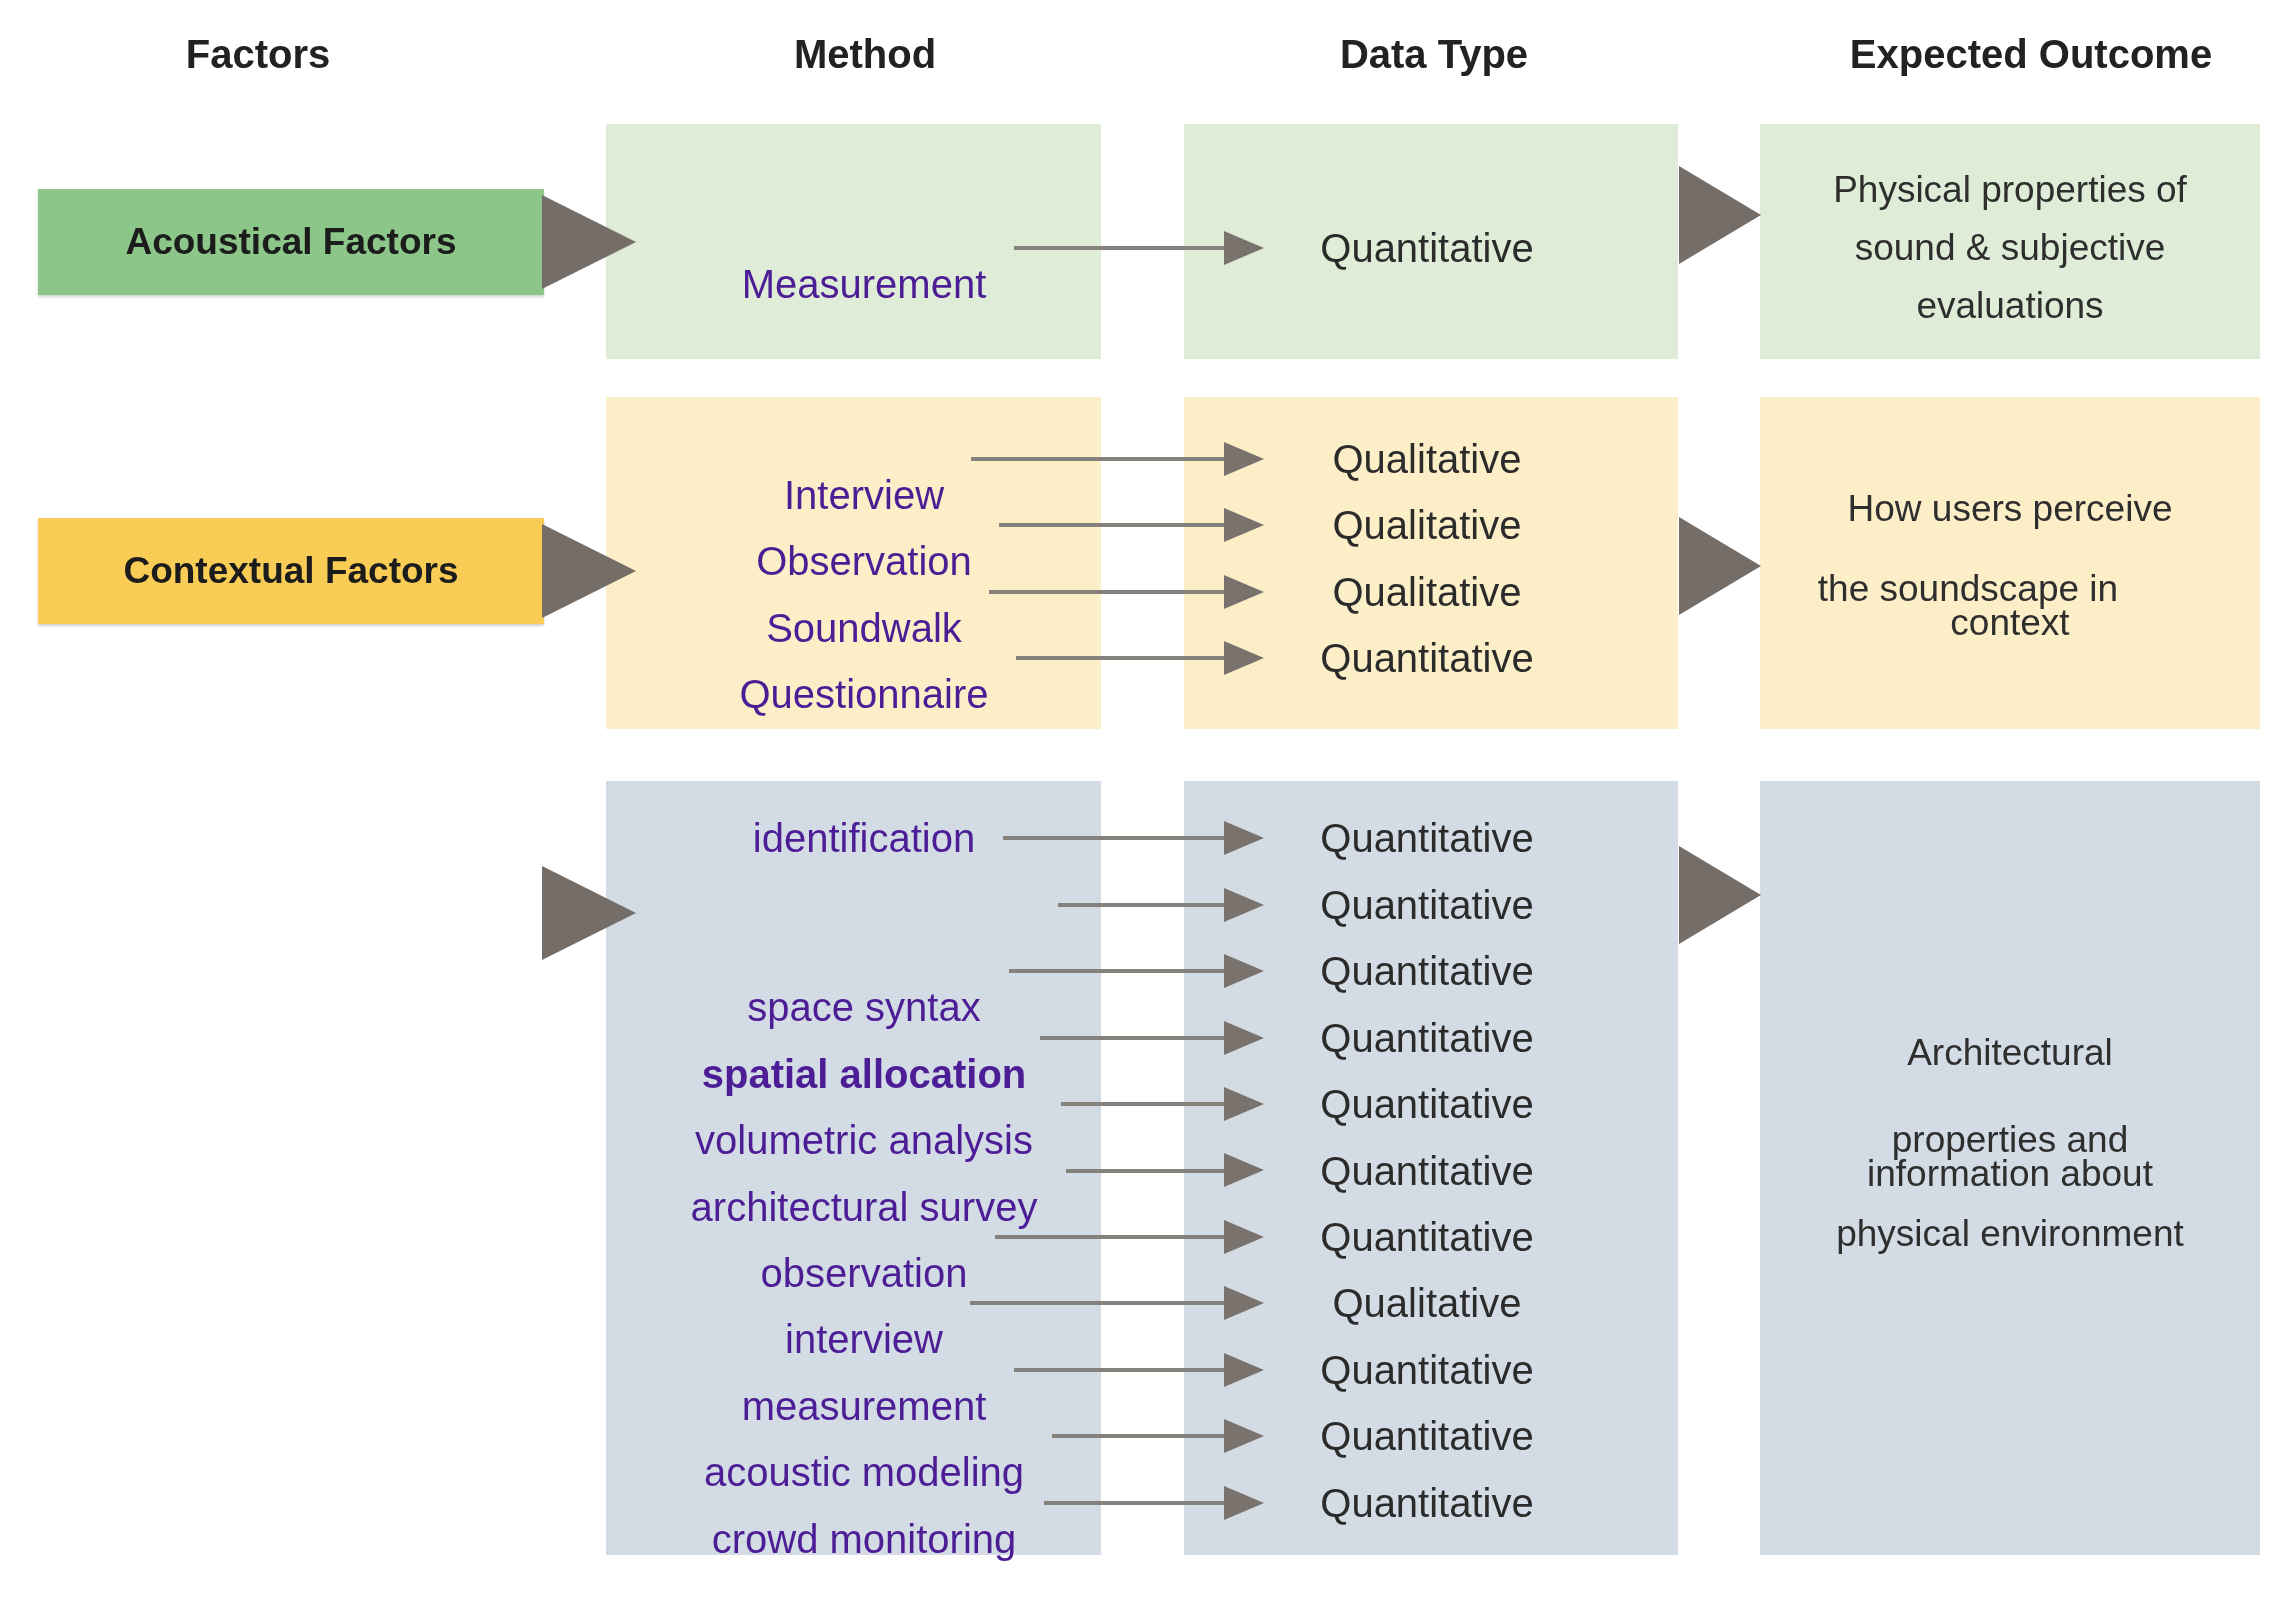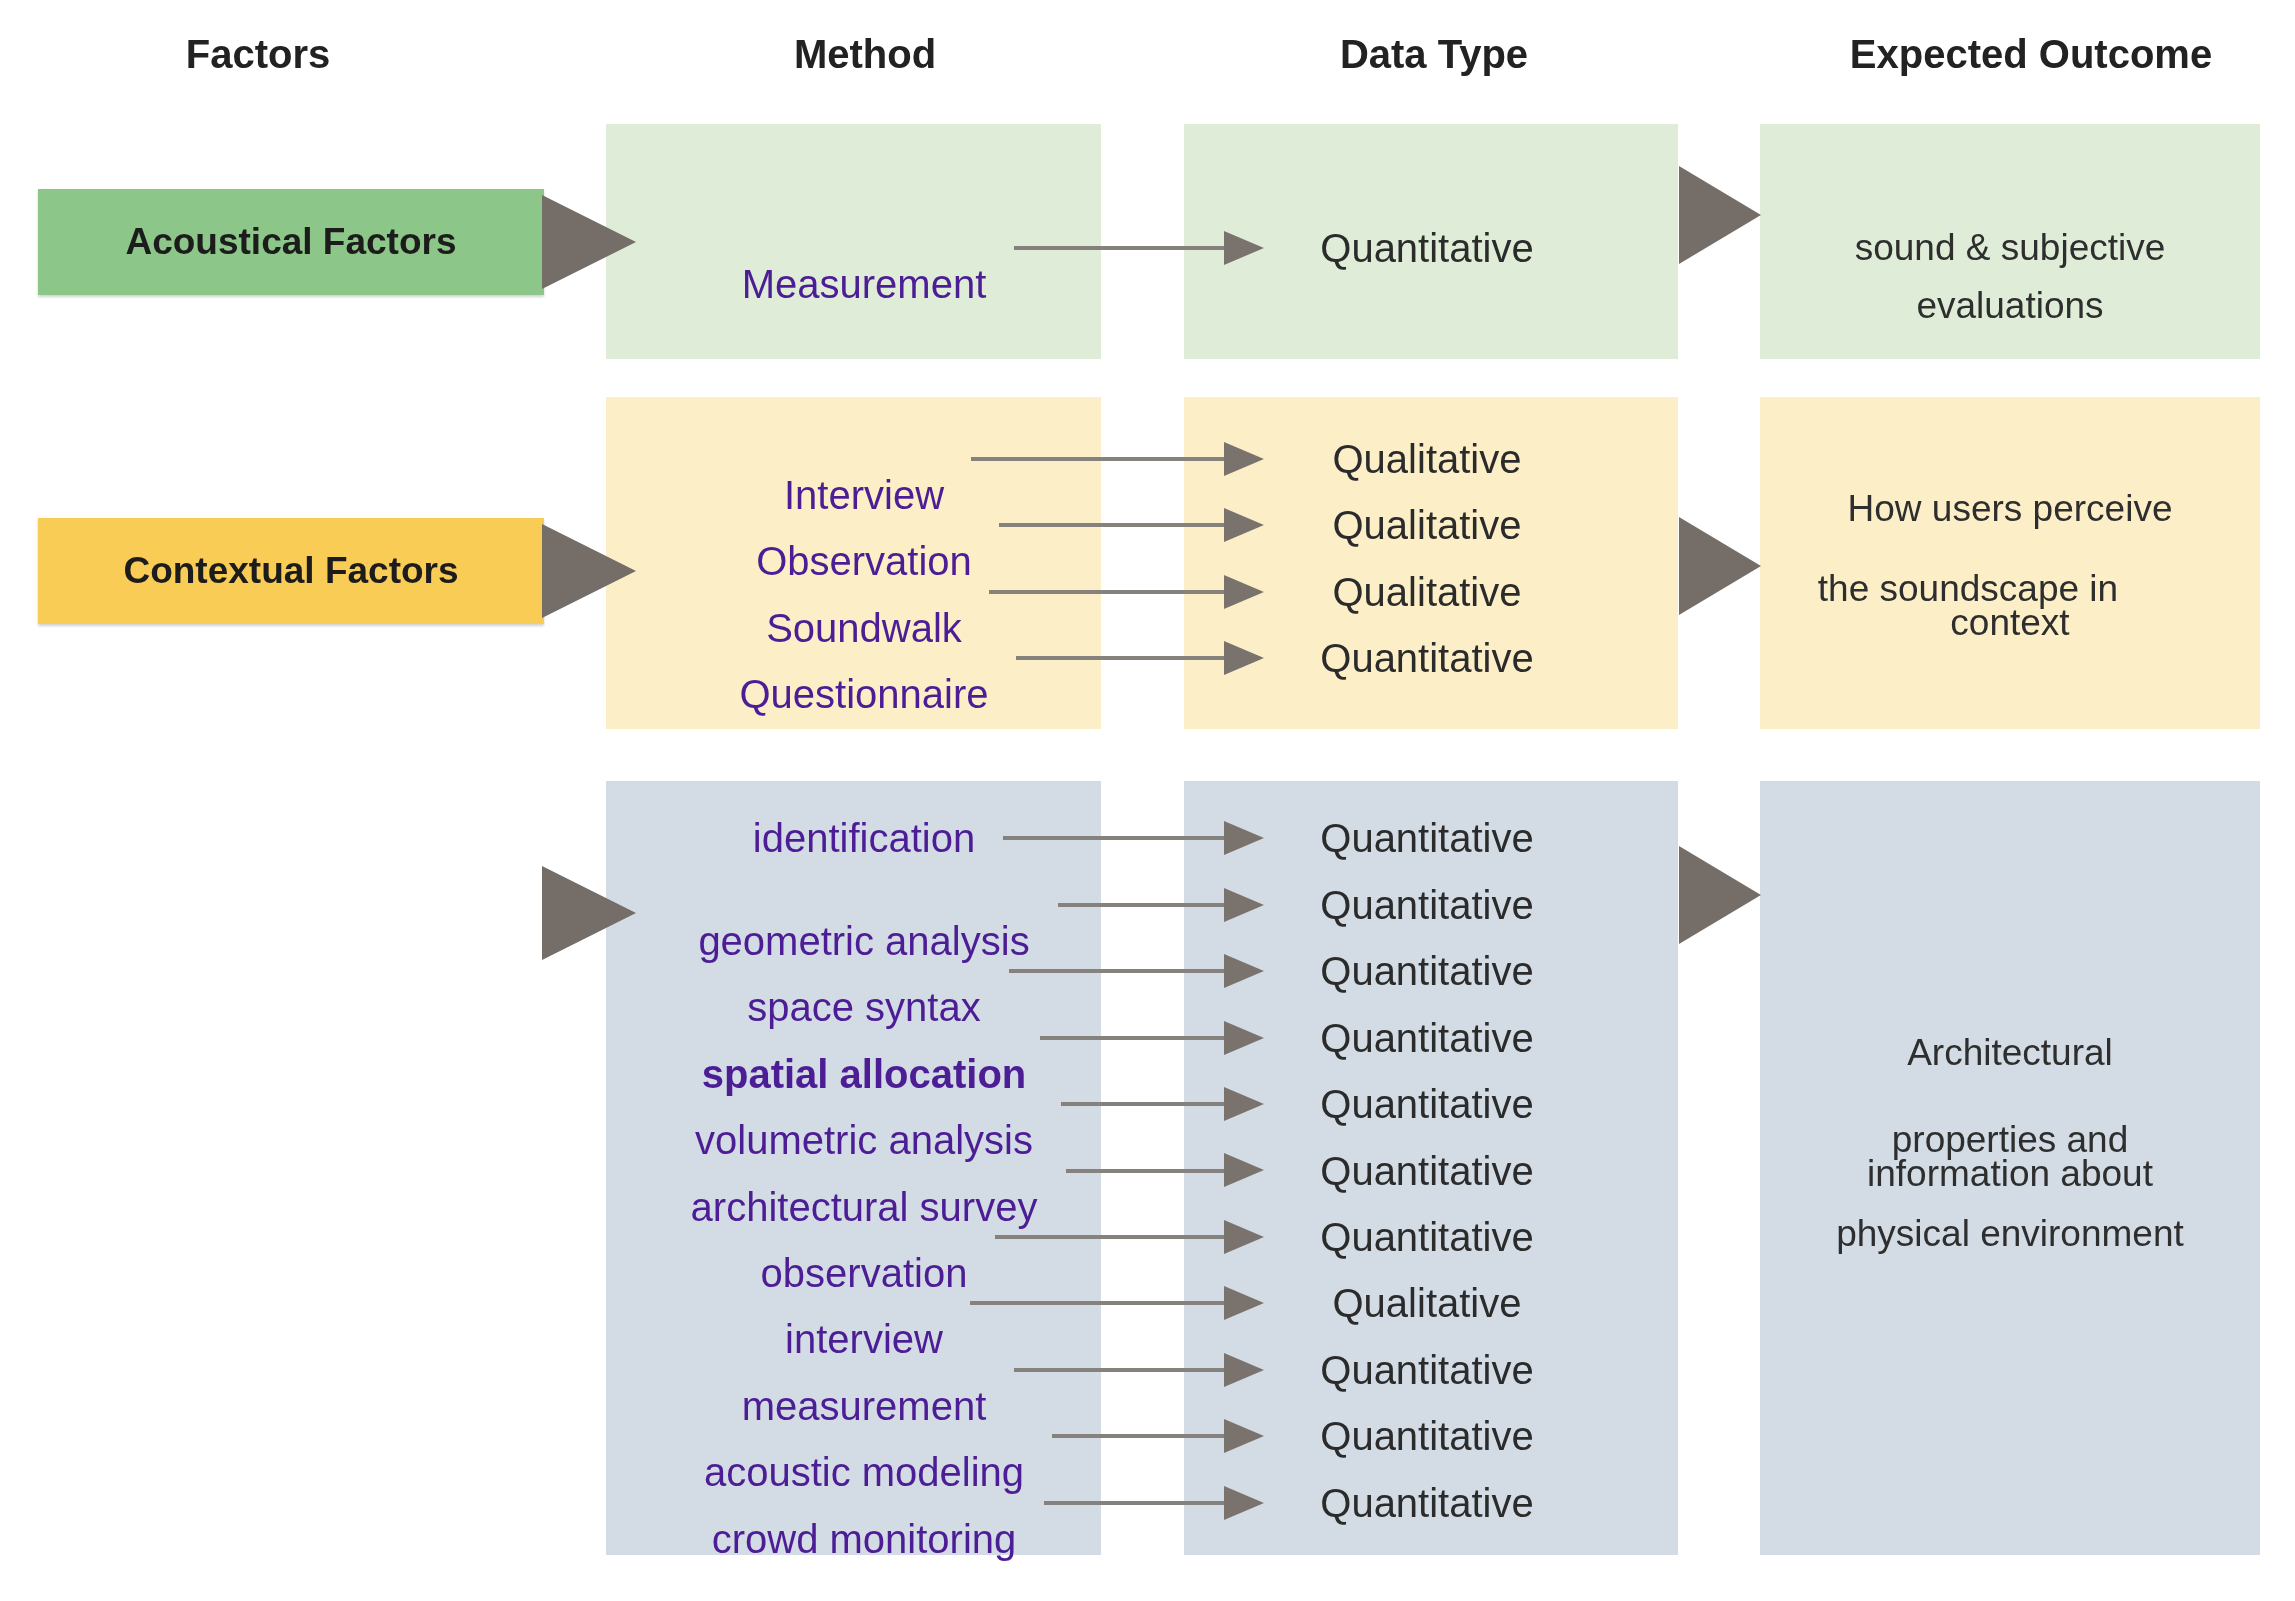--- a/index.html
+++ b/index.html
@@ -84,20 +84,21 @@
     <div class="panel" style="left: 1760px; top: 124px; width: 500px; height: 235px; background: rgb(223, 237, 216);"></div>
     <div class="factor-box" style="top: 189px; background: rgb(140, 198, 137);">
       <span class="factor-label">Acoustical Factors</span>
     </div>
     <div class="big-arrow" style="left: 542px; top: 195px; border-left-color: rgb(117, 109, 103);"></div>
     <div class="flow-arrow" style="left: 1679px; top: 166px; border-left-color: rgb(117, 109, 103);"></div>
     <div class="item-label" style="left: 864px; top: 248px;">Measurement</div>
     <div class="connector-line" style="top: 246px; background: rgb(133, 129, 124); left: 1014px; width: 210px;"></div>
     <div class="connector-head" style="left: 1224px; top: 231px; border-left-color: rgb(122, 115, 109);"></div>
     <div class="data-label" style="left: 1427px; top: 248px;">Quantitative</div>
+    <div class="outcome-line" style="left: 2010px; top: 190px;">Physical properties of</div>
     <div class="outcome-line" style="left: 2010px; top: 248px;">sound &amp; subjective</div>
     <div class="outcome-line" style="left: 2010px; top: 306px;">evaluations</div>
     <div class="panel" style="left: 606px; top: 397px; width: 495px; height: 332px; background: rgb(252, 239, 200);"></div>
     <div class="panel" style="left: 1184px; top: 397px; width: 494px; height: 332px; background: rgb(252, 239, 200);"></div>
     <div class="panel" style="left: 1760px; top: 397px; width: 500px; height: 332px; background: rgb(252, 239, 200);"></div>
     <div class="factor-box" style="top: 518px; background: rgb(249, 204, 85);">
       <span class="factor-label">Contextual Factors</span>
     </div>
     <div class="big-arrow" style="left: 542px; top: 524px; border-left-color: rgb(117, 109, 103);"></div>
     <div class="flow-arrow" style="left: 1679px; top: 517px; border-left-color: rgb(117, 109, 103);"></div>
@@ -122,21 +123,20 @@
     <div class="outcome-line" style="left: 2010px; top: 623px;">context</div>
     <div class="panel" style="left: 606px; top: 781px; width: 495px; height: 774px; background: rgb(211, 220, 229);"></div>
     <div class="panel" style="left: 1184px; top: 781px; width: 494px; height: 774px; background: rgb(211, 220, 229);"></div>
     <div class="panel" style="left: 1760px; top: 781px; width: 500px; height: 774px; background: rgb(211, 220, 229);"></div>
     <div class="big-arrow" style="left: 542px; top: 866px; border-left-color: rgb(117, 109, 103);"></div>
     <div class="flow-arrow" style="left: 1679px; top: 846px; border-left-color: rgb(117, 109, 103);"></div>
     <div class="item-label" style="left: 864px; top: 802px;">identification</div>
     <div class="connector-line" style="top: 836px; background: rgb(133, 129, 124); left: 1003px; width: 221px;"></div>
     <div class="connector-head" style="left: 1224px; top: 821px; border-left-color: rgb(122, 115, 109);"></div>
     <div class="data-label" style="left: 1427px; top: 838px;">Quantitative</div>
-    <div class="item-label" style="left: 864px; top: 905px;">geometric analysis</div>
     <div class="connector-line" style="top: 903px; background: rgb(133, 129, 124); left: 1058px; width: 166px;"></div>
     <div class="connector-head" style="left: 1224px; top: 888px; border-left-color: rgb(122, 115, 109);"></div>
     <div class="data-label" style="left: 1427px; top: 905px;">Quantitative</div>
     <div class="item-label" style="left: 864px; top: 971px;">space syntax</div>
     <div class="connector-line" style="top: 969px; background: rgb(133, 129, 124); left: 1009px; width: 216px;"></div>
     <div class="connector-head" style="left: 1224px; top: 954px; border-left-color: rgb(122, 115, 109);"></div>
     <div class="data-label" style="left: 1427px; top: 971px;">Quantitative</div>
     <div class="item-label" style="left: 864px; top: 1038px; font-weight: bold;">spatial allocation</div>
     <div class="connector-line" style="top: 1036px; background: rgb(133, 129, 124); left: 1040px; width: 184px;"></div>
     <div class="connector-head" style="left: 1224px; top: 1021px; border-left-color: rgb(122, 115, 109);"></div>

